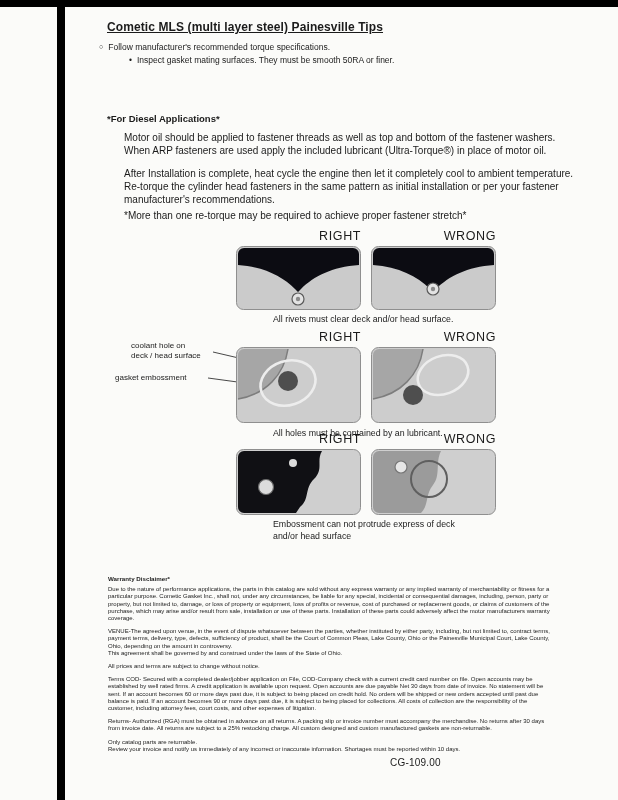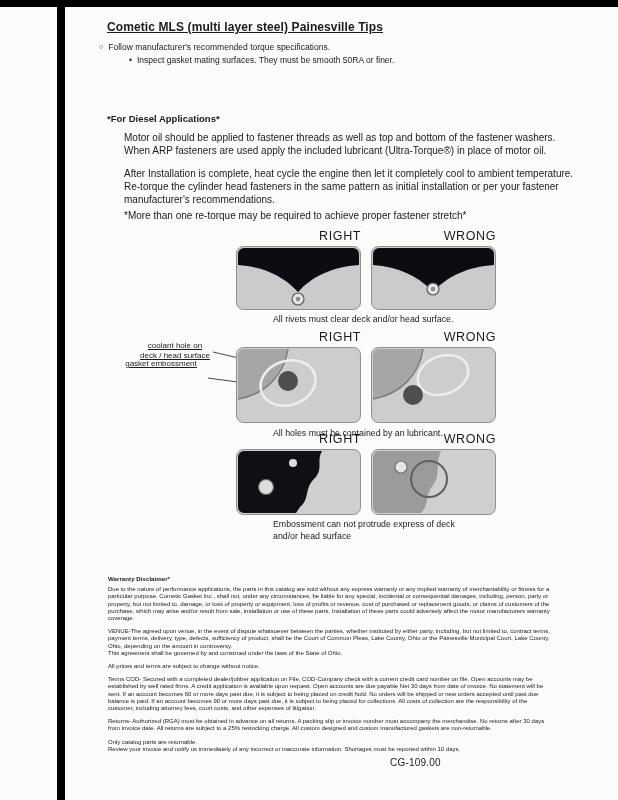--- a/index.html
+++ b/index.html
@@ -28,21 +28,21 @@
   .p1{top:131px;}
   .p2{top:167px;}
   .note{top:209px;}
 
   .dg-label{position:absolute;width:125px;text-align:right;font-size:12.5px;letter-spacing:0.6px;}
   .dg-img{position:absolute;width:125px;}
   .dg-img svg{display:block;width:100%;height:100%;}
   .dg-caption{position:absolute;left:237px;font-size:8.8px;line-height:12px;margin-left:36px;}
   .pre{white-space:pre-line;}
 
-  .ann{position:absolute;font-size:8px;line-height:10px;text-align:center;white-space:pre-line;text-decoration:underline;}
+  .ann{position:absolute;font-size:8px;line-height:10px;white-space:pre-line;}
   .ann-lines{position:absolute;left:205px;top:348px;width:75px;height:44px;}
 
   .disclaimer{left:108px;top:575px;width:442px;font-size:6px;line-height:7.2px;color:#222;}
   .disclaimer h3{font-size:6.2px;font-weight:bold;margin-bottom:4px;}
   .disclaimer p{margin-bottom:6px;white-space:pre-line;}
 
   .footer-code{left:390px;top:757px;font-size:10px;letter-spacing:0.2px;}
 </style>
 </head>
 <body>
@@ -85,21 +85,21 @@
     <circle cx="62" cy="43" r="2.2" fill="#8a8a8a"></circle>
   </svg>
 </div>
 <div class="dg-caption" style="top:313px;">All rivets must clear deck and/or head surface.</div>
 
 <div class="dg-label" style="left:236px;top:330px;">RIGHT</div>
 <div class="dg-label" style="left:371px;top:330px;">WRONG</div>
 
 <div class="ann" style="left:131px;top:341px;width:88px;">coolant hole on
 deck / head surface</div>
-<div class="ann" style="left:115px;top:359px;width:92px;">gasket embossment</div>
+<div class="ann" style="left:115px;top:373px;width:92px;">gasket embossment</div>
 <svg class="ann-lines" viewBox="0 0 75 44">
   <line x1="8" y1="4" x2="68" y2="18" stroke="#333" stroke-width="0.9"></line>
   <line x1="3" y1="30" x2="62" y2="38" stroke="#333" stroke-width="0.9"></line>
 </svg>
 
 <div class="dg-img" style="left:236px;top:347px;height:76px;">
   <svg viewBox="0 0 125 76">
     <rect x="0.5" y="0.5" width="124" height="75" rx="7" fill="#cdcdcd" stroke="#8f8f8f"></rect>
     <path d="M2,52 C30,47 48,28 52,2 L8,2 A6,6 0 0 0 2,8 Z" fill="#a6a6a6"></path>
     <path d="M2,52 C30,47 48,28 52,2" fill="none" stroke="#7d7d7d" stroke-width="1.5"></path>

